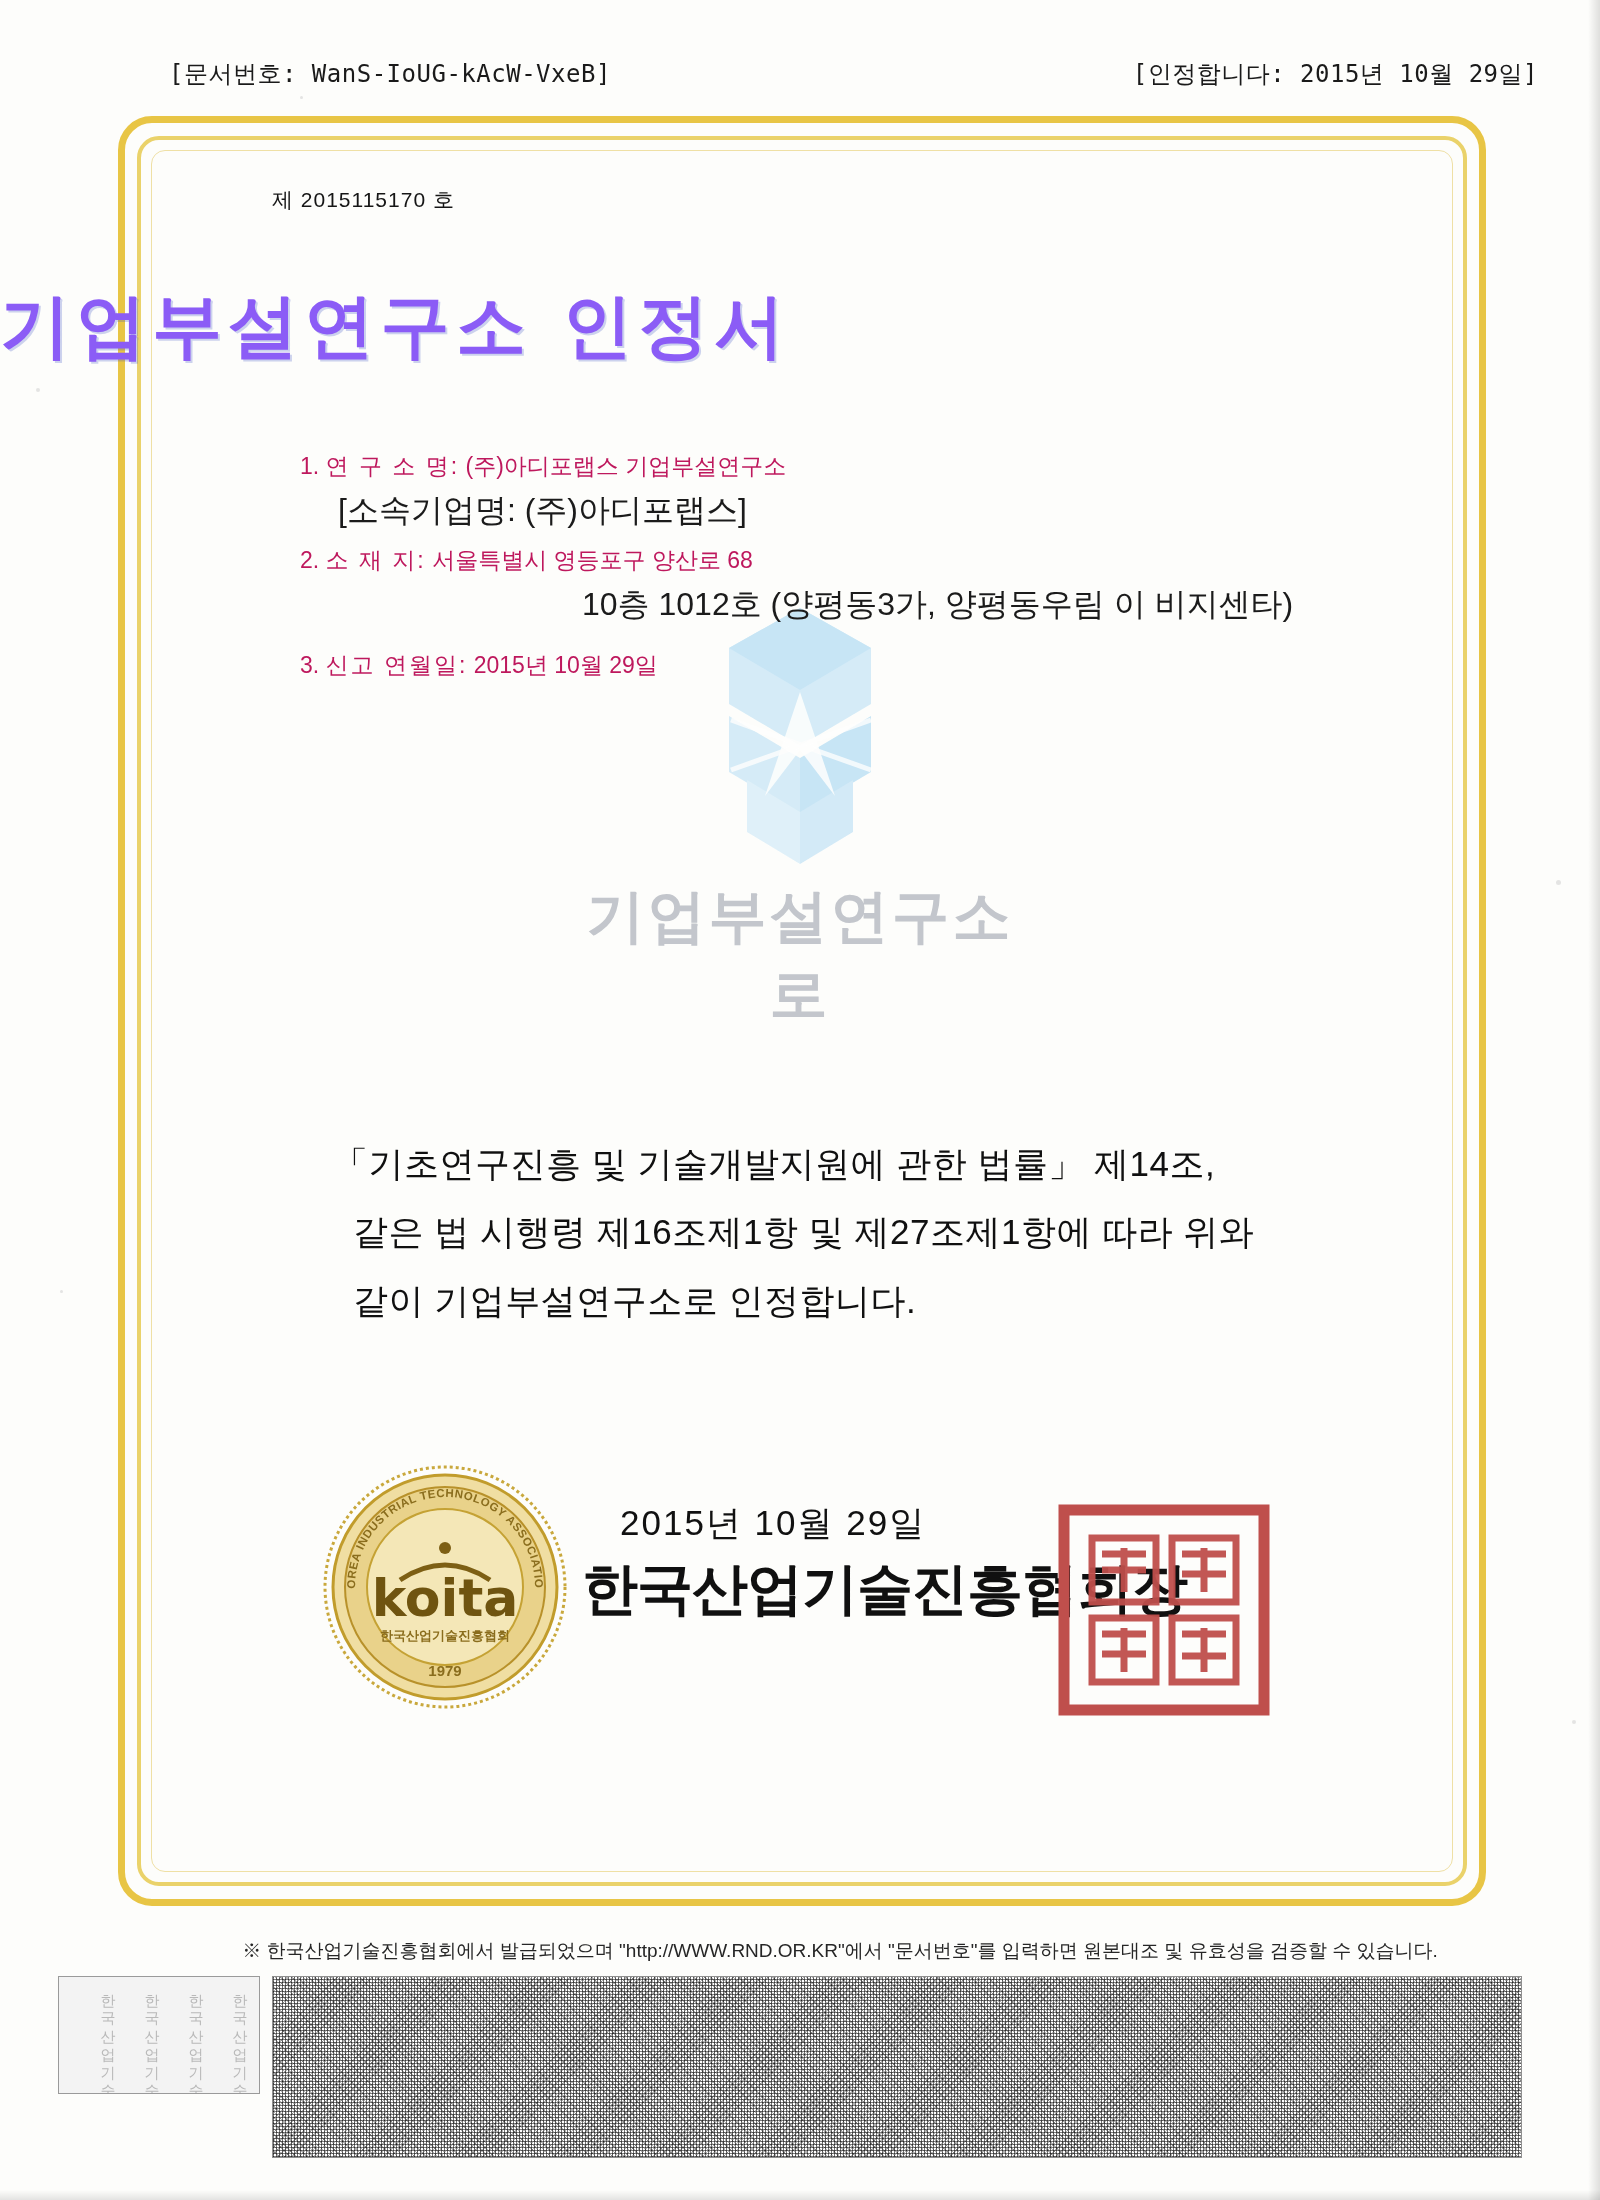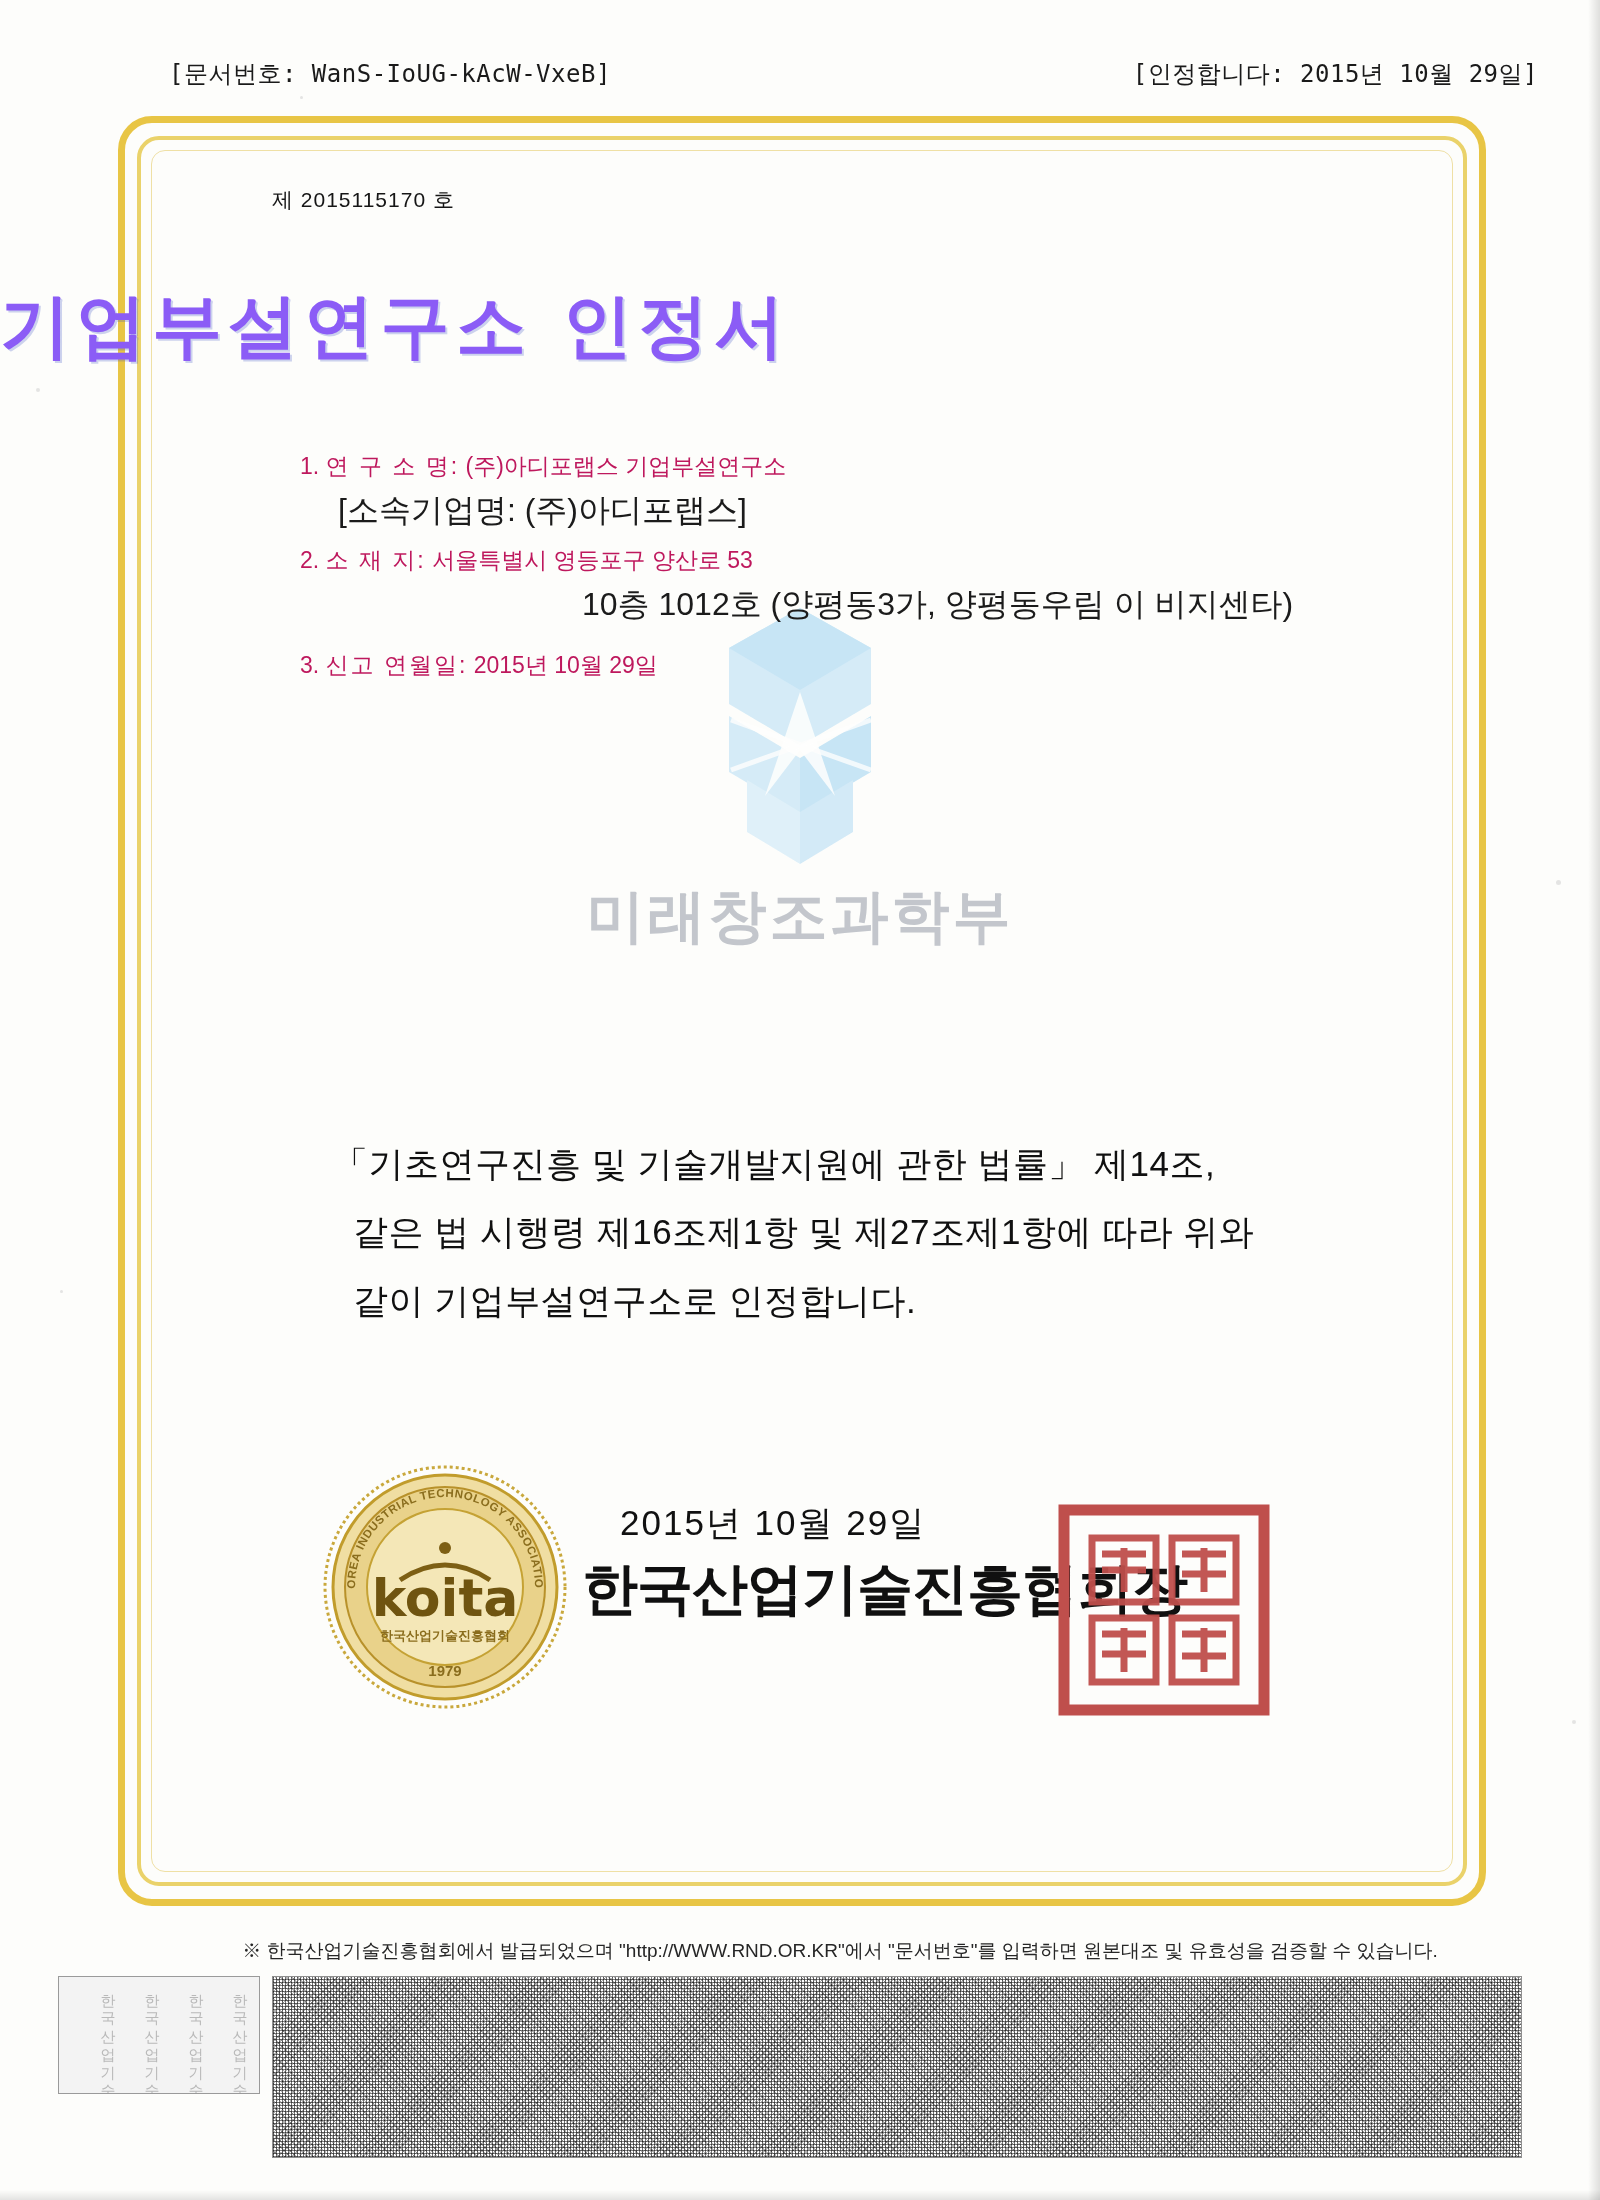--- a/index.html
+++ b/index.html
@@ -334,39 +334,39 @@
         <path d="M115 8 L186 48 L115 90 L44 48 Z" fill="#a9d8f2"></path>
         <path d="M44 116 L115 158 L115 214 L44 172 Z" fill="#bfe2f5"></path>
         <path d="M186 116 L186 172 L115 214 L115 158 Z" fill="#a9d8f2"></path>
         <path d="M62 180 L115 212 L115 264 L62 232 Z" fill="#cfe9f8"></path>
         <path d="M168 180 L168 232 L115 264 L115 212 Z" fill="#bbdff4"></path>
         <path d="M115 92 L150 196 L115 150 L80 196 Z" fill="#ffffff" opacity=".85"></path>
         <path d="M46 120 L186 170" stroke="#ffffff" stroke-width="5" opacity=".8"></path>
         <path d="M186 120 L46 170" stroke="#ffffff" stroke-width="5" opacity=".8"></path>
       </g>
     </svg>
-    <div class="wm-text">미래창조과학부</div>
+    <div class="wm-text">기업부설연구소로</div>
   </div>
 
   <div class="entries">
 
     <div class="entry">
       <div class="entry-line">
         <span>1.</span>
         <span class="entry-label">연 구 소 명:</span>
         <span>(주)아디포랩스 기업부설연구소</span>
       </div>
       <div class="entry-sub">[소속기업명: (주)아디포랩스]</div>
     </div>
 
     <div class="entry">
       <div class="entry-line">
         <span>2.</span>
         <span class="entry-label">소      재      지:</span>
-        <span>서울특별시 영등포구 양산로 53</span>
+        <span>서울특별시 영등포구 양산로 68</span>
       </div>
       <div class="entry-cont">10층 1012호 (양평동3가, 양평동우림 이 비지센타)</div>
     </div>
 
     <div class="entry" style="margin-top:18px;">
       <div class="entry-line">
         <span>3.</span>
         <span class="entry-label">신고 연월일:</span>
         <span>2015년 10월 29일</span>
       </div>

